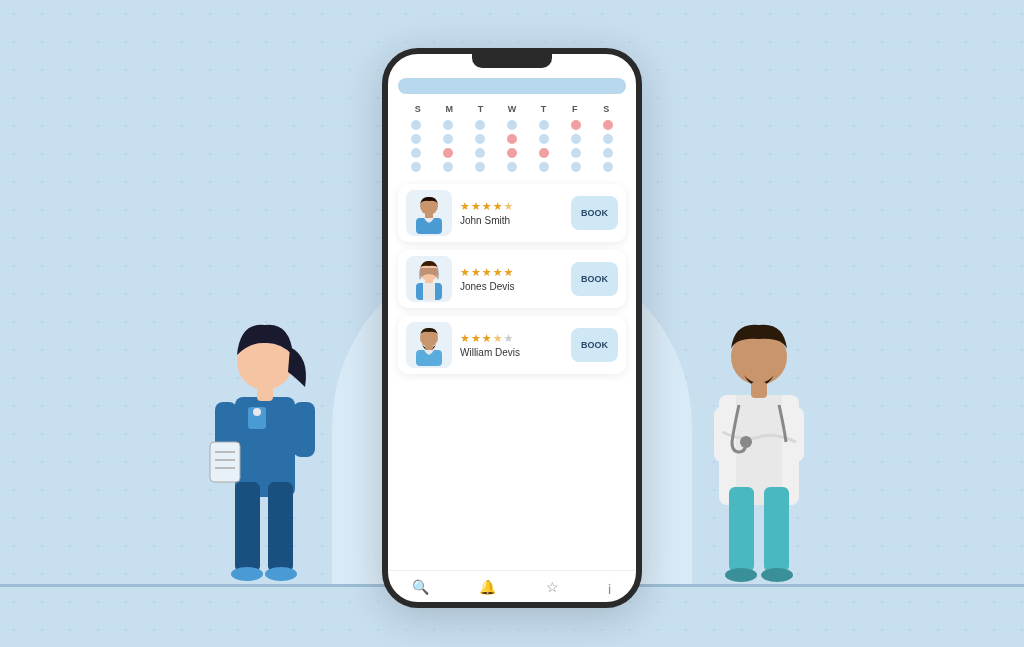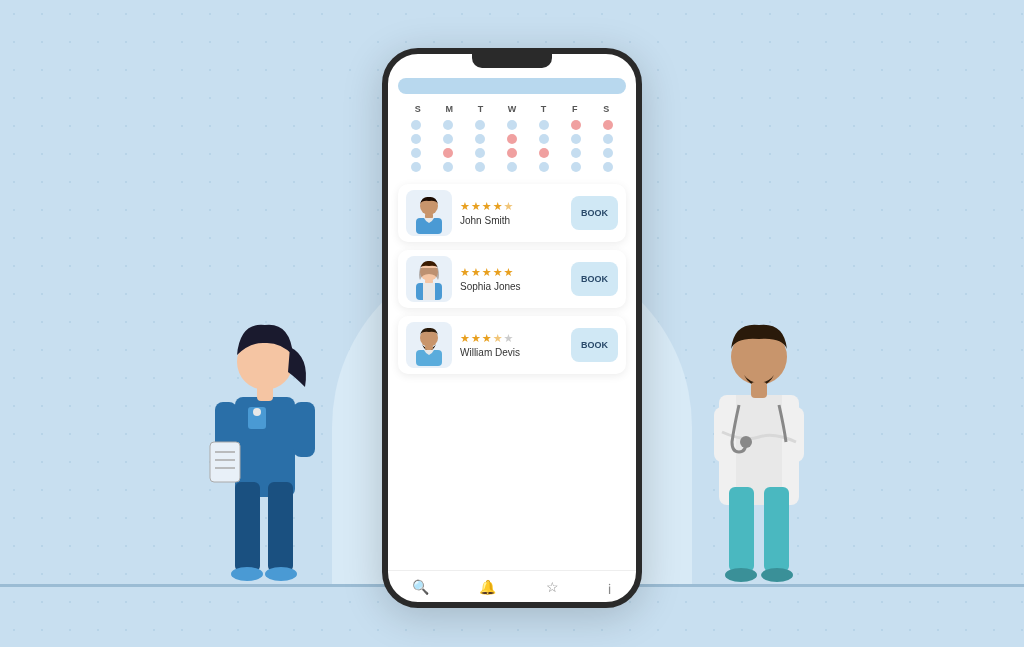--- a/index.html
+++ b/index.html
@@ -406,21 +406,21 @@
     </svg>
       </div>
       <div class="doctor-info">
         <div class="stars">
                 <span class="star">★</span>
                 <span class="star">★</span>
                 <span class="star">★</span>
                 <span class="star">★</span>
                 <span class="star">★</span>
               </div>
-        <div class="doctor-name">Sophia Jones</div>
+        <div class="doctor-name">Jones Devis</div>
       </div>
       <button class="book-btn">BOOK</button>
     </div>
           <div class="doctor-card">
       <div class="doctor-avatar">
         <svg viewBox="0 0 42 42" xmlns="http://www.w3.org/2000/svg">
       <rect width="42" height="42" rx="6" fill="#e8f0f8"></rect>
       <circle cx="21" cy="14" r="9" fill="#c8956c"></circle>
       <path d="M12 11 Q14 3 21 4 Q28 3 30 11 Q28 7 21 8 Q14 7 12 11Z" fill="#2a1a0a"></path>
       <path d="M14 20 Q16 26 21 27 Q26 26 28 20 Q26 24 21 24 Q16 24 14 20Z" fill="#2a1a0a"></path>

